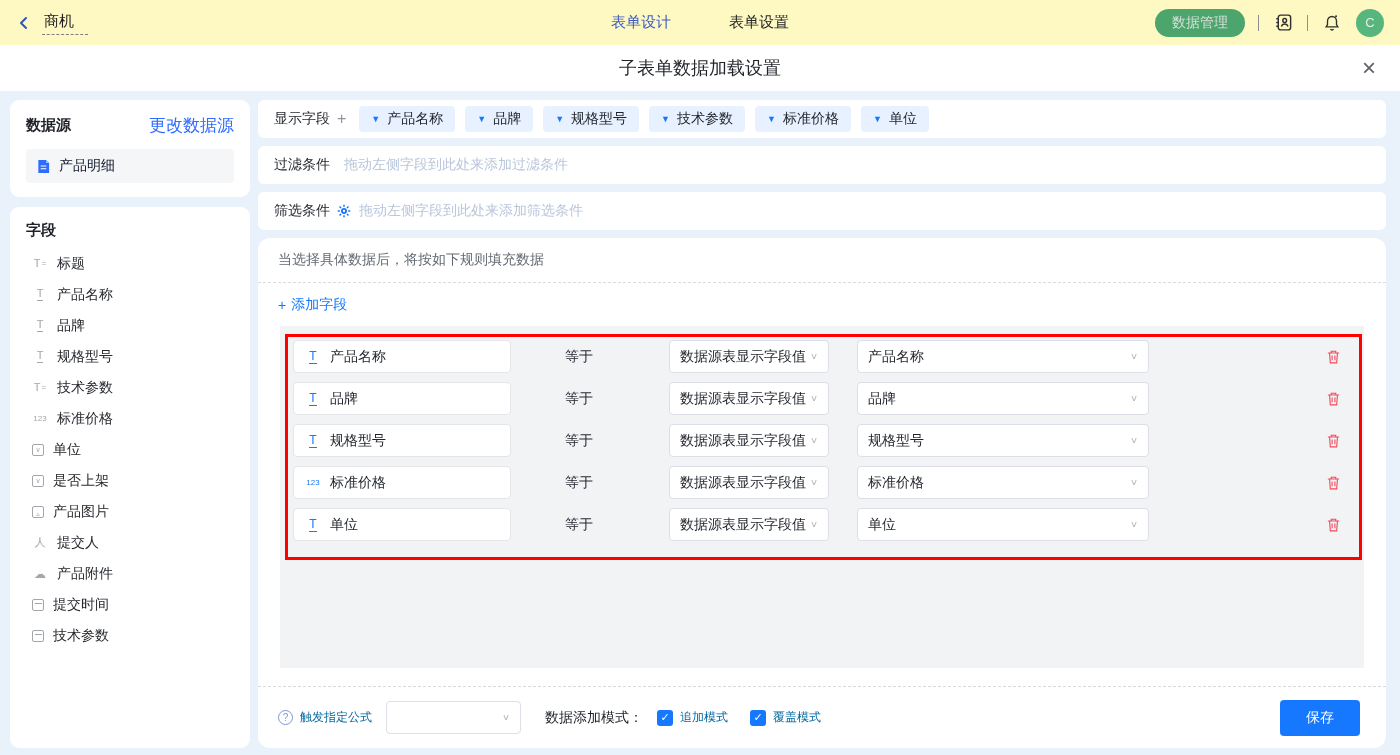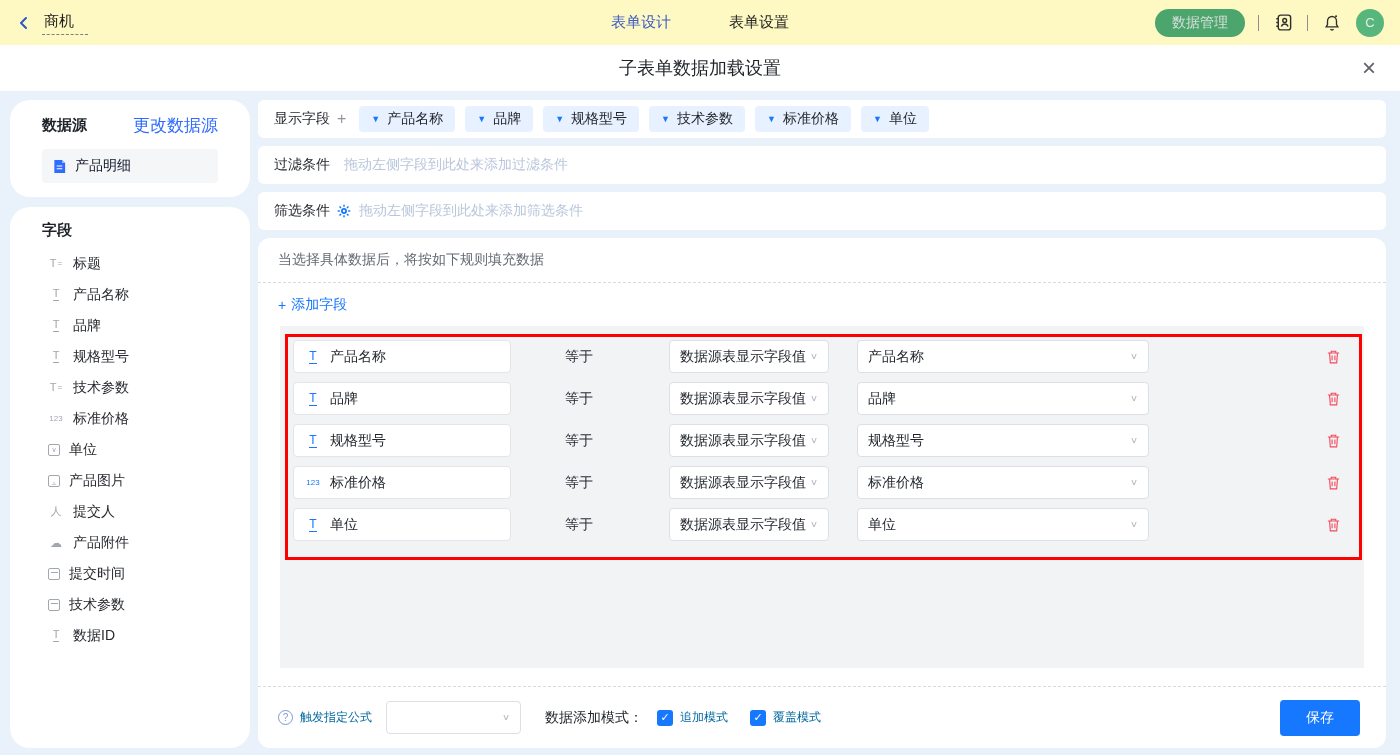--- a/index.html
+++ b/index.html
@@ -23,21 +23,21 @@
   
   .modal-header { height:47px; flex:none; background:#fff; display:flex; align-items:center; justify-content:center; position:relative; border-bottom:1px solid #eef1f4; }
   .modal-title { font-size:18px; font-weight:500; color:#1f2329; }
   .modal-close { position:absolute; right:24px; top:50%; transform:translateY(-50%); font-size:24px; line-height:1; color:#5f6368; cursor:pointer; }
 
   
   .modal-body { flex:1; display:flex; gap:8px; padding:8px 14px 7px 10px; background:#e9f1fb; min-height:0; }
 
   
   .sidebar { width:240px; flex:none; display:flex; flex-direction:column; gap:10px; min-height:0; }
-  .card { background:#fff; border-radius:20px; padding:14px 32px; }
+  .card { background:#fff; border-radius:9px; padding:14px 16px; }
   .card-head { display:flex; align-items:center; justify-content:space-between; }
   .card-title { font-size:15px; font-weight:700; color:#1f2329; }
   .link { font-size:17px; color:#2f6bff; cursor:pointer; }
   .ds-item { margin-top:12px; height:34px; background:#f5f6f7; border-radius:4px; display:flex; align-items:center; gap:8px; padding:0 10px; font-size:14px; color:#0f172a; cursor:pointer; }
   .fields-card { flex:1; min-height:0; overflow:hidden; }
   .field-list { margin-top:8px; }
   .field-item { height:31px; display:flex; align-items:center; gap:9px; padding-left:6px; font-size:14px; color:#26292e; cursor:grab; }
 
   
   .fi { width:16px; flex:none; display:inline-flex; align-items:center; justify-content:center; color:#a2a6ad; font-size:11px; line-height:1; }
@@ -177,42 +177,42 @@
             </div>
             <div class="field-item">
               <span class="fi fi-number"></span>
               <span>标准价格</span>
             </div>
             <div class="field-item">
               <span class="fi fi-select"></span>
               <span>单位</span>
             </div>
             <div class="field-item">
+              <span class="fi fi-select"></span>
+              <span>是否上架</span>
+            </div>
+            <div class="field-item">
               <span class="fi fi-image"></span>
               <span>产品图片</span>
             </div>
             <div class="field-item">
               <span class="fi fi-user"></span>
               <span>提交人</span>
             </div>
             <div class="field-item">
               <span class="fi fi-upload"></span>
               <span>产品附件</span>
             </div>
             <div class="field-item">
               <span class="fi fi-date"></span>
               <span>提交时间</span>
             </div>
             <div class="field-item">
               <span class="fi fi-date"></span>
               <span>技术参数</span>
-            </div>
-            <div class="field-item">
-              <span class="fi fi-text"></span>
-              <span>数据ID</span>
             </div>
           </div>
       </div>
     </div>
 
     <div class="main">
 
       <div class="bar-panel">
         <span class="bar-label">显示字段</span>
         <span class="plus-sym">+</span>

